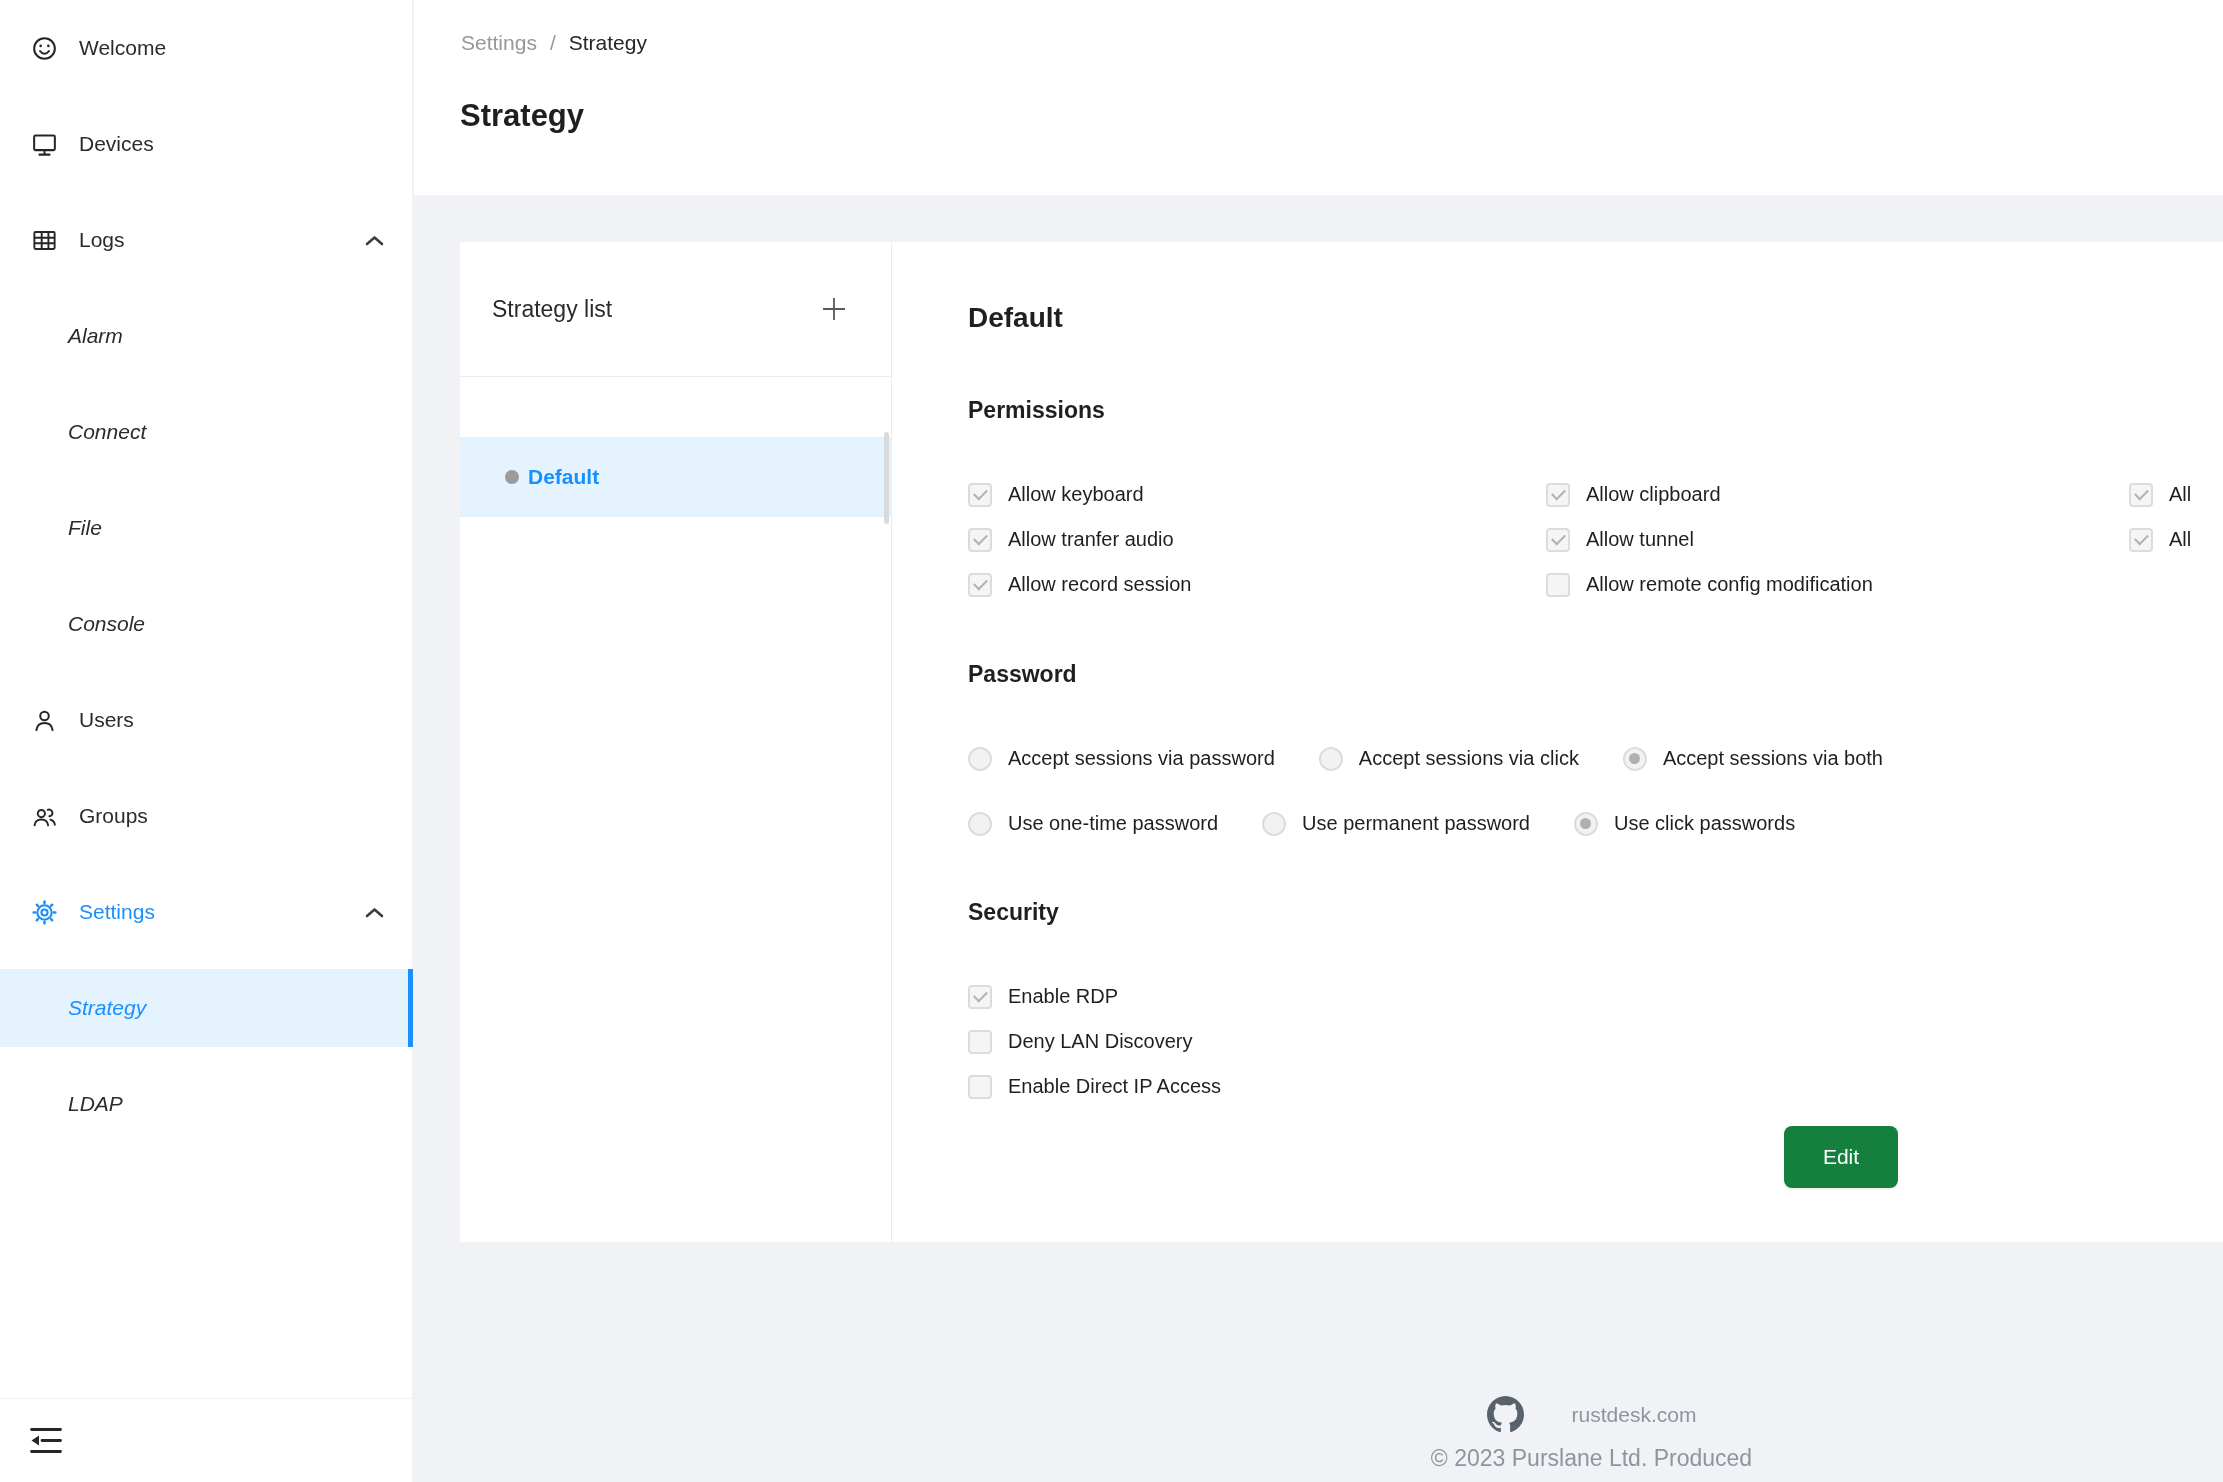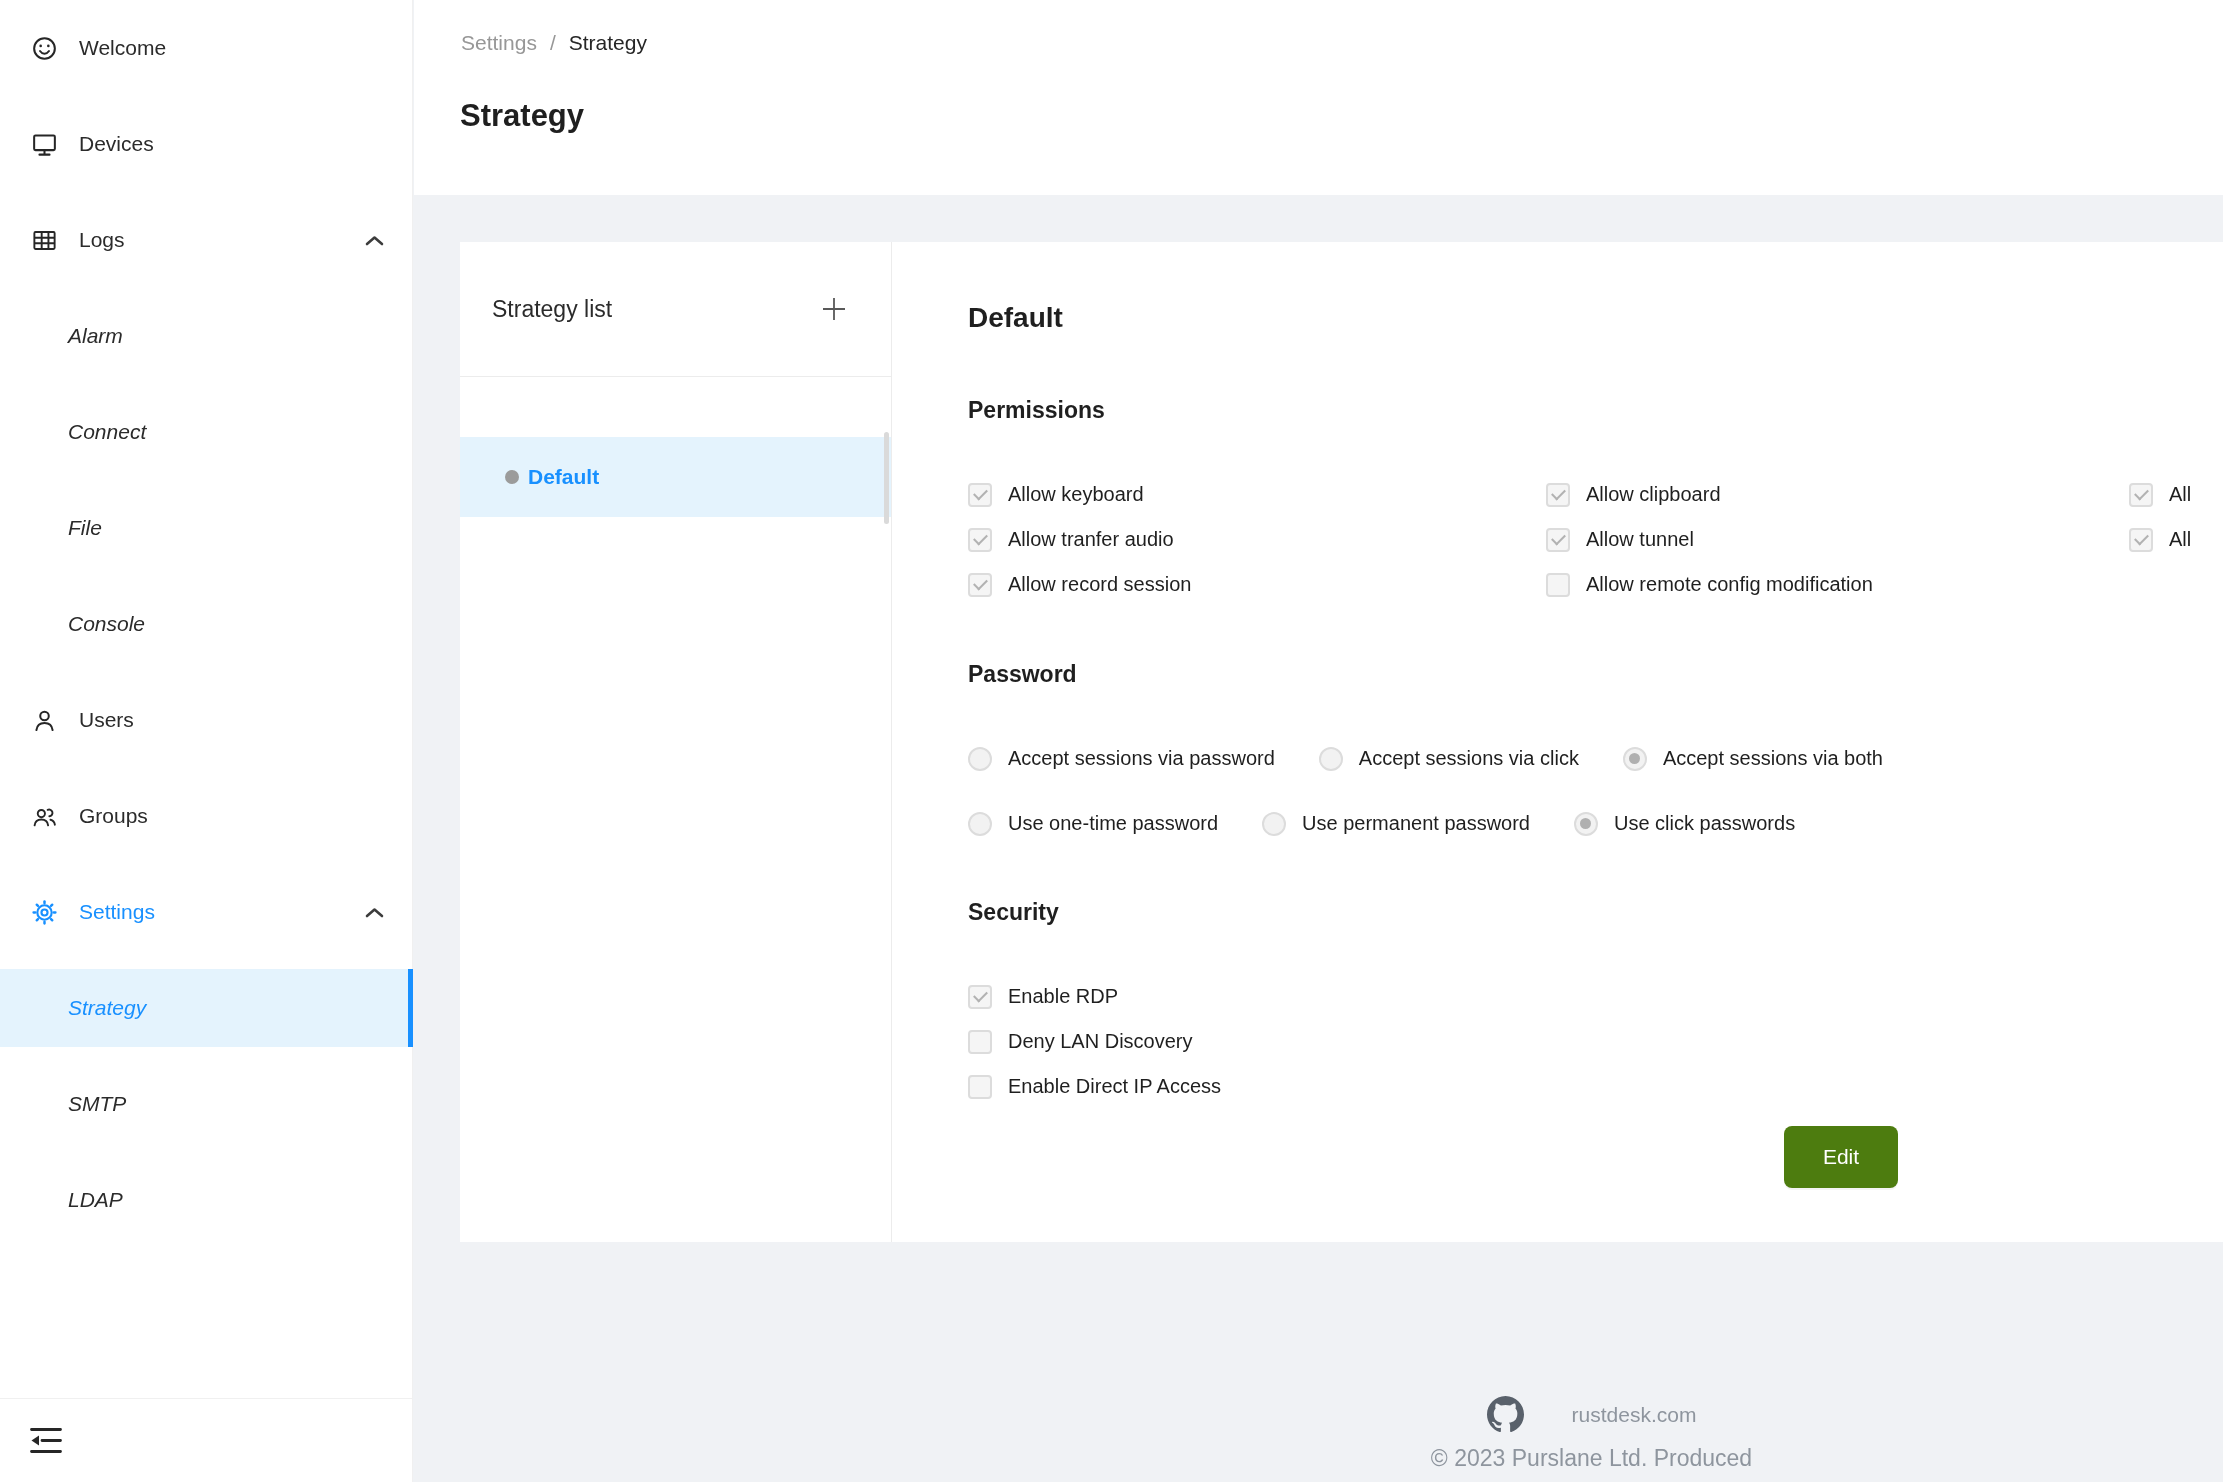--- a/index.html
+++ b/index.html
@@ -103,21 +103,21 @@
     content:""; position:absolute; left:50%; top:50%; width:11px; height:11px;
     margin:-5.5px 0 0 -5.5px; border-radius:50%; background:#b0b0b0;
   }
   .radio-row { display:flex; align-items:center; gap:44px; height:45px; }
   .radio-row.first { margin-top:44px; }
   .radio-row.second { margin-top:20px; }
 
   .edit-row { margin-top:17px; height:62px; }
   .edit-btn {
     margin-left:816px; min-width:114px; height:62px; padding:0 30px;
-    background:#4d7c0f; color:#fff; border:none; border-radius:8px;
+    background:#15803d; color:#fff; border:none; border-radius:8px;
     font-size:21px; font-family:inherit; cursor:pointer;
     box-shadow:0 2px 0 rgba(0,0,0,0.045);
   }
 
   
   .footer { position:absolute; left:960px; top:1396px; width:1263px; text-align:center; color:#8e959e; }
   .f-line1 { display:flex; align-items:center; justify-content:center; gap:48px; font-size:21px; }
   .f-link { cursor:pointer;text-align:center; }
   .github-icon { cursor:pointer; display:flex; }
   .f-line2 { margin-top:12px; font-size:23px; white-space:nowrap; }
@@ -221,23 +221,20 @@
       <svg width="19" height="11" viewBox="0 0 19 11" fill="none" stroke="#3c3c3c" stroke-width="2.6" stroke-linecap="round" stroke-linejoin="round">
           <path d="M2 9l7.5-6.5L17 9"></path>
         </svg>
     </span>
   </div>
 
   <div class="side-item sub active">
     <span class="lbl">Strategy</span>
   </div>
   <div class="side-item sub">
-    <span class="lbl">SMTP</span>
-  </div>
-  <div class="side-item sub">
     <span class="lbl">LDAP</span>
   </div>
 
   <div class="side-bottom">
     <span class="fold-btn">
       <svg width="32" height="27" viewBox="0 0 32 27" fill="none" stroke="#262626" stroke-width="2.8" stroke-linecap="round">
           <path d="M1.5 2.5h29M12 13.5h18.5M1.5 24.5h29"></path>
           <path d="M9 8.5v10L1.5 13.5z" fill="#262626" stroke="none"></path>
         </svg>
     </span>

